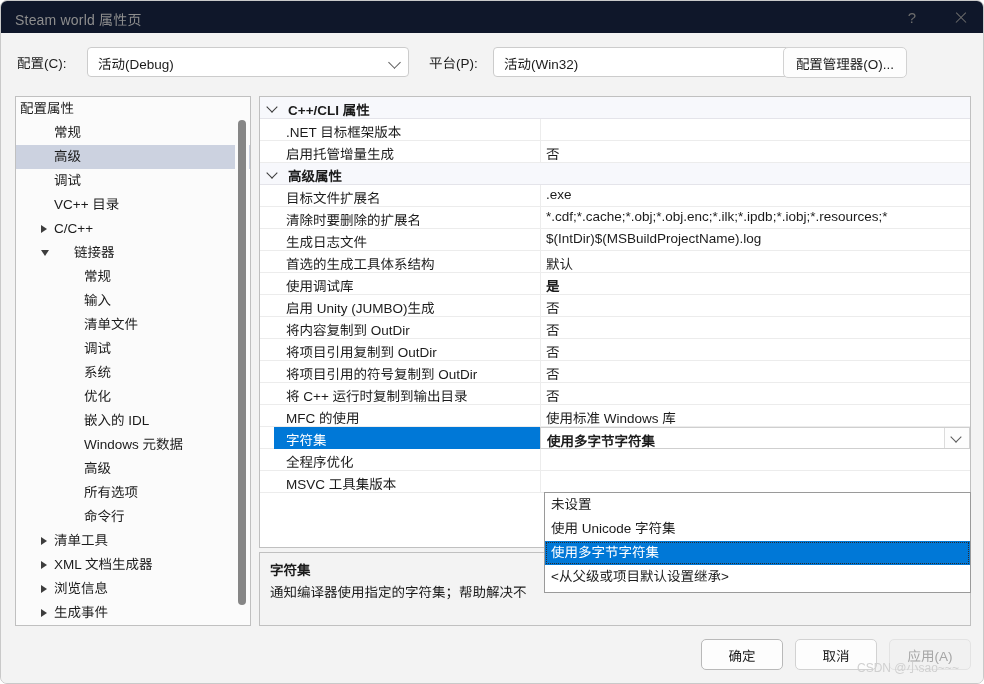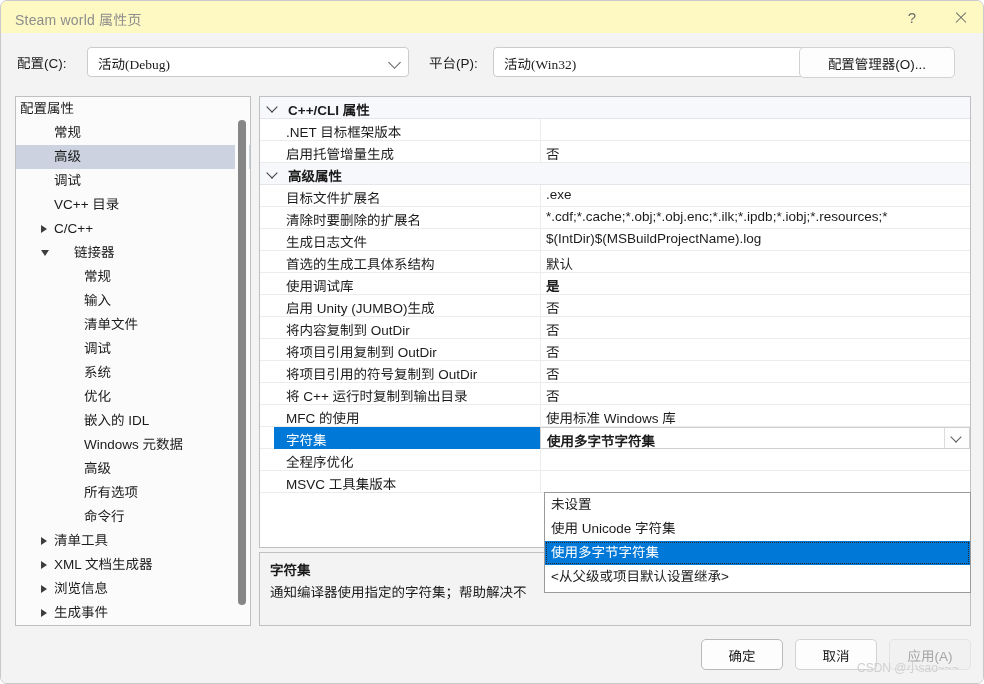--- a/index.html
+++ b/index.html
@@ -28,21 +28,21 @@
     border-radius: 7px;
     overflow: hidden;
   }
 
   
   #titlebar {
     position: absolute;
     left: 0; top: 0;
     width: 984px;
     height: 32px;
-    background: #fef9c3;
+    background: #0f172a;
   }
   #title-text {
     position: absolute;
     left: 14px;
     top: 8px;
     font-size: 14px;
     color: #8d8d8d;
     white-space: nowrap;
     letter-spacing: .2px;
   }
@@ -95,21 +95,20 @@
   #label-platform { left: 428px; }
 
   .combo {
     position: absolute;
     top: 14px;
     height: 30px;
     background: #ffffff;
     border: 1px solid #cccccc;
     border-radius: 4px;
     box-sizing: border-box;
-    font-family: Liberation Serif, serif;
   }
   .combo .combo-text {
     position: absolute;
     left: 10px;
     top: 5px;
     font-size: 13.5px;
     color: #1b1b1b;
     white-space: nowrap;
   }
   .combo .chev {
@@ -123,23 +122,23 @@
     height: 8px;
     border-right: 1.3px solid #5b5b5b;
     border-bottom: 1.3px solid #5b5b5b;
     transform: rotate(45deg);
   }
   #combo-config { left: 86px; width: 322px; }
   #combo-platform { left: 492px; width: 330px; }
 
   #btn-config-manager {
     position: absolute;
-    left: 798px;
+    left: 782px;
     top: 14px;
-    width: 156px;
+    width: 124px;
     height: 31px;
     background: #fdfdfd;
     border: 1px solid #d2d2d2;
     border-radius: 5px;
     box-sizing: border-box;
     display: flex;
     align-items: center;
     justify-content: center;
     font-size: 13.5px;
     color: #1b1b1b;

